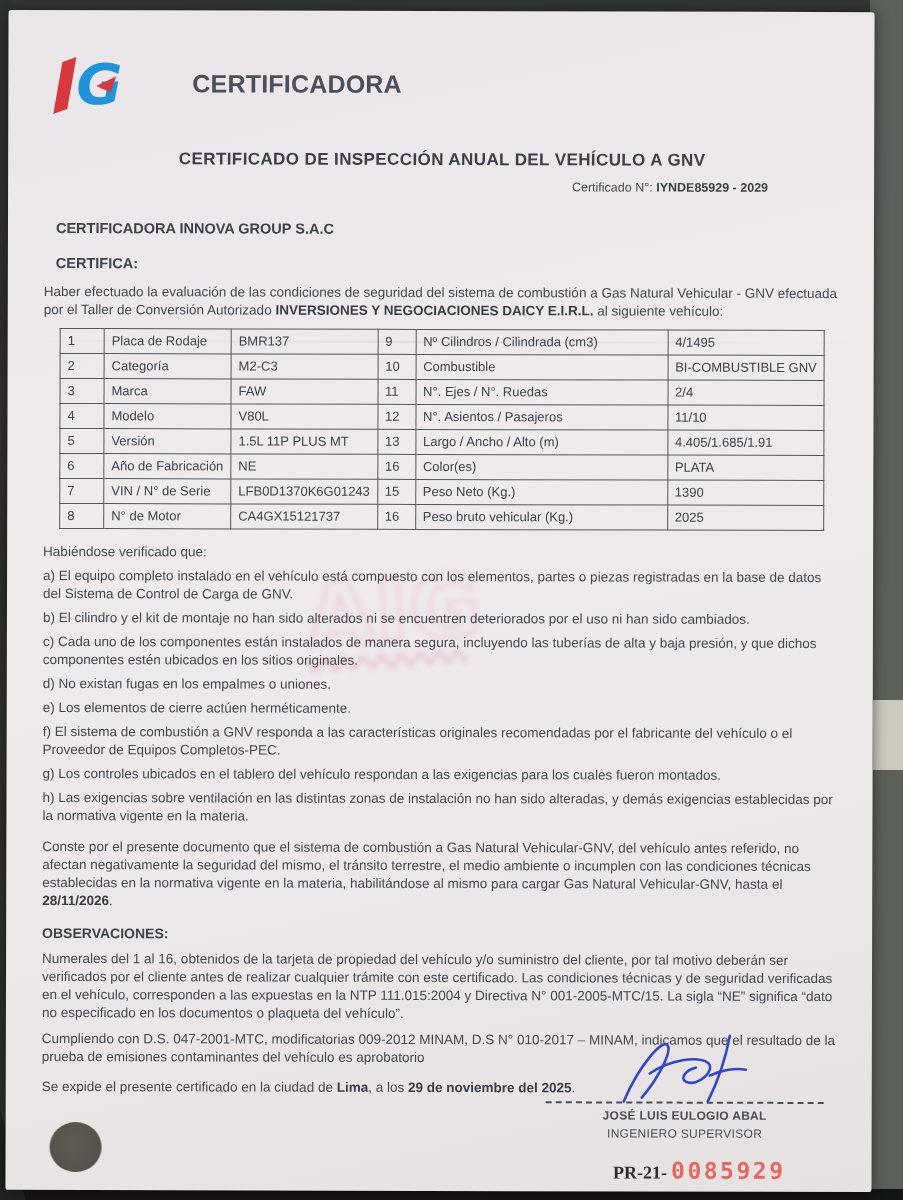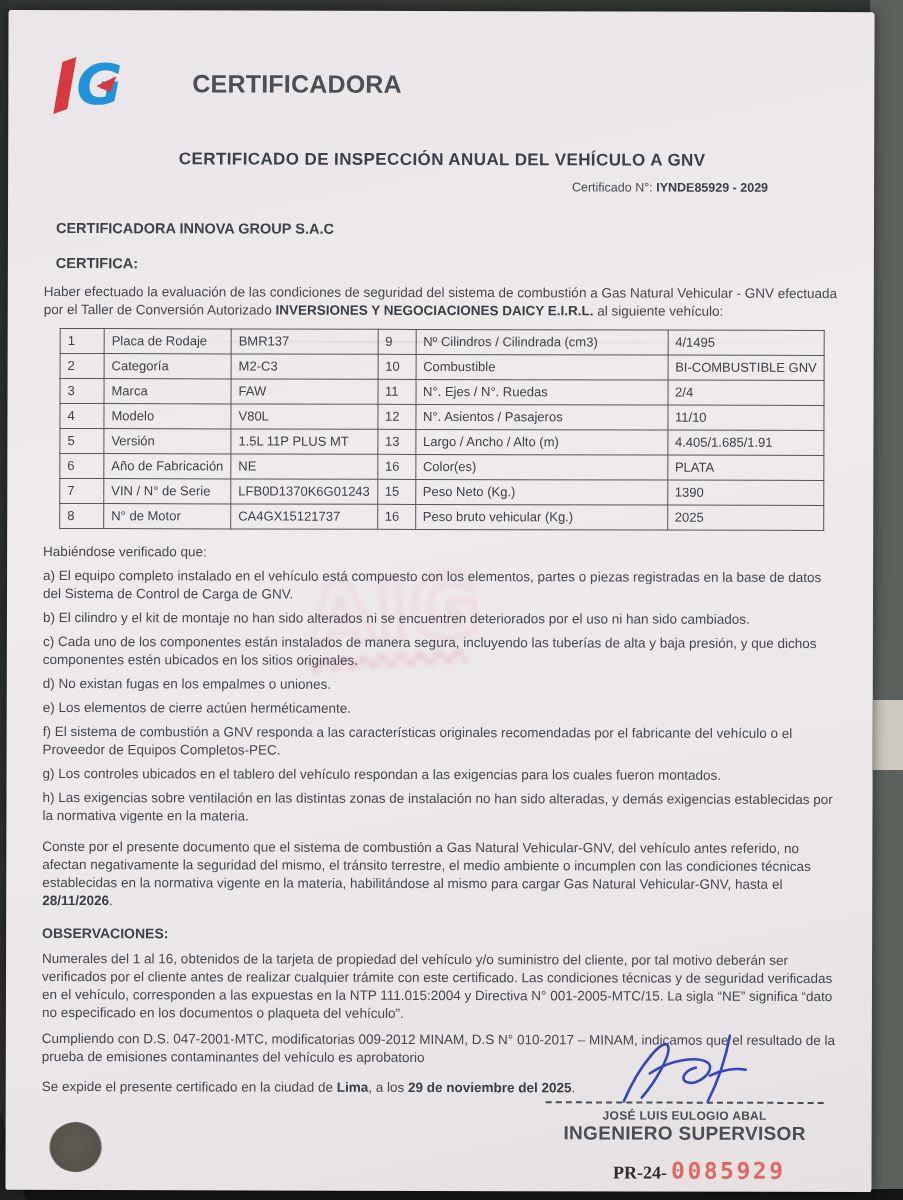--- a/index.html
+++ b/index.html
@@ -58,21 +58,21 @@
   .obs-h{font-weight:bold;font-size:14px;margin-top:14px;color:#3e424b;}
   .obs-p{margin-top:8px;color:#45484f;}
   .expide{margin-top:12px;color:#45484f;}
   b.inkb{color:#393d45;text-align:center;}
 
   
   .sig-block{position:absolute;top:1018px;right:42px;width:290px;text-align:center;}
   .sig-svg{display:block;margin:0 auto -6px auto;}
   .sig-rule{border:0;border-top:2px dashed #4a4e57;margin:0 6px 3px 6px;}
   .sig-name{font-weight:bold;font-size:12px;line-height:18px;color:#4a4e57;letter-spacing:.3px;}
-  .sig-role,.sig-reg{font-weight:bold;font-size:19px;line-height:18px;color:#4a4e57;letter-spacing:.3px;}
+  .sig-role,.sig-reg{font-weight:normal;font-size:12px;line-height:18px;color:#4a4e57;letter-spacing:.3px;}
 
   
   .serial{position:absolute;top:1146px;right:86px;white-space:nowrap;}
   .serial-code{font-family:"Liberation Serif","DejaVu Serif",serif;font-weight:bold;font-size:18px;color:#2c2c31;}
   .serial-num{font-family:"DejaVu Sans Mono",monospace;font-weight:bold;font-size:23px;color:#e0695f;letter-spacing:2.5px;margin-left:4px;}
 
   
   .hole{position:absolute;left:44px;top:1112px;width:52px;height:50px;border-radius:50%;
     background:radial-gradient(circle at 45% 45%,#615c53 0%,#57534c 60%,#4e4a44 100%);
     filter:blur(.4px);}
@@ -240,17 +240,17 @@
         <path d="M140 6 C136 28 128 52 118 72"></path>
         <path d="M120 46 C132 40 146 38 156 40"></path>
       </g>
     </svg>
     <hr class="sig-rule">
     <div class="sig-name">JOSÉ LUIS EULOGIO ABAL</div>
     <div class="sig-role">INGENIERO SUPERVISOR</div>
   </div>
 
   <div class="serial">
-    <span class="serial-code">PR-24-</span><span class="serial-num">0085929</span>
+    <span class="serial-code">PR-21-</span><span class="serial-num">0085929</span>
   </div>
 
   <div class="hole"></div>
 </div>
 
 </body></html>

